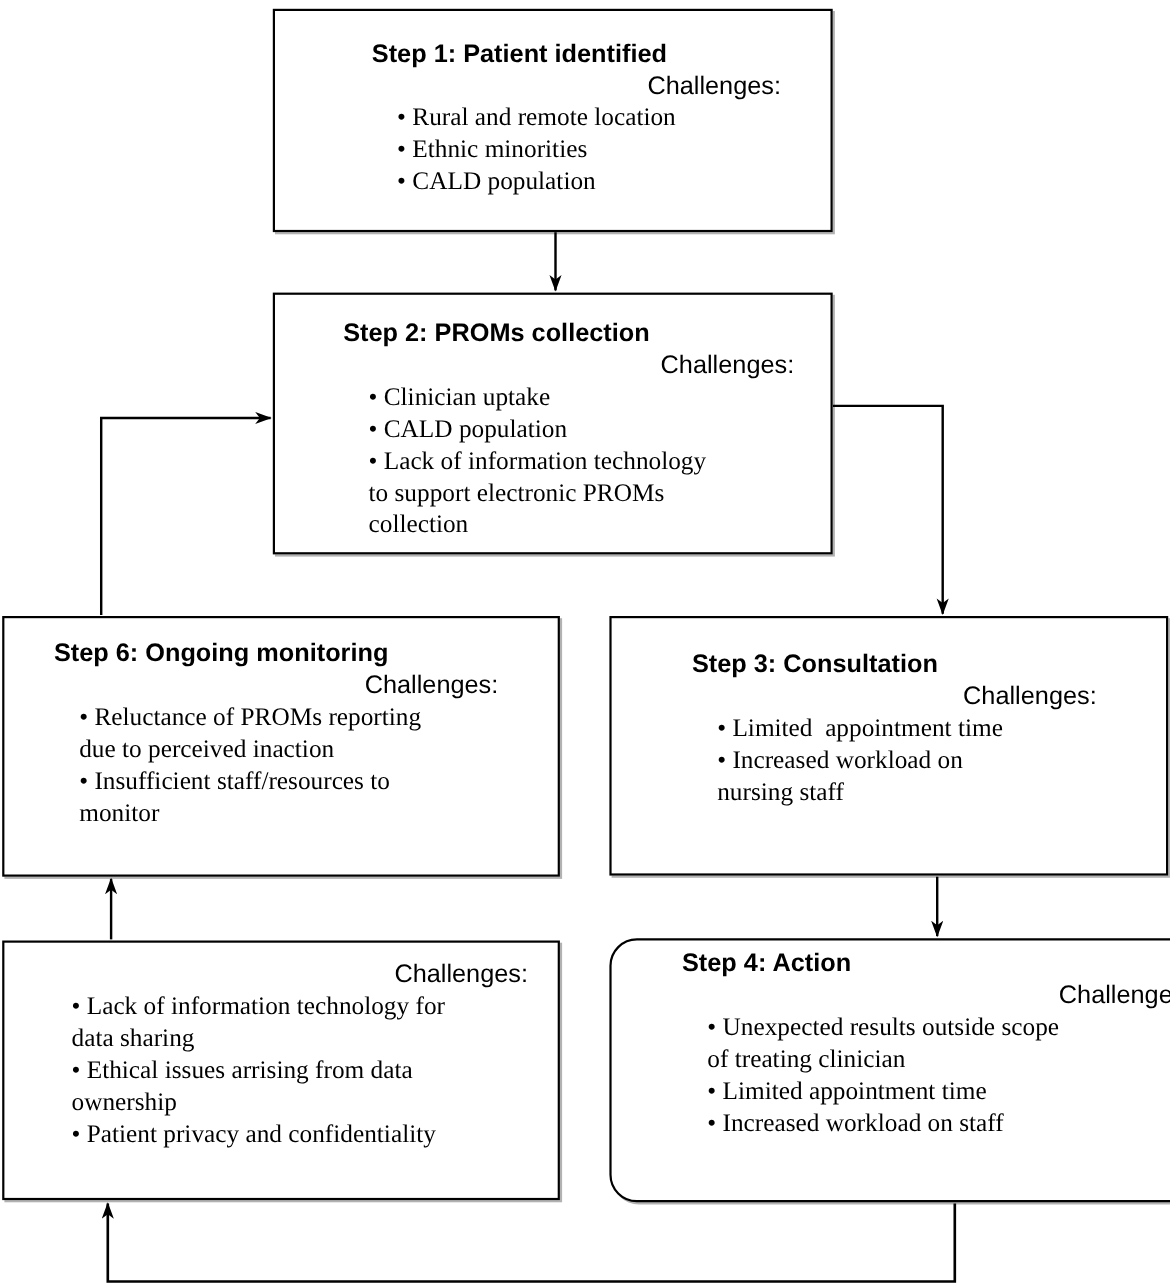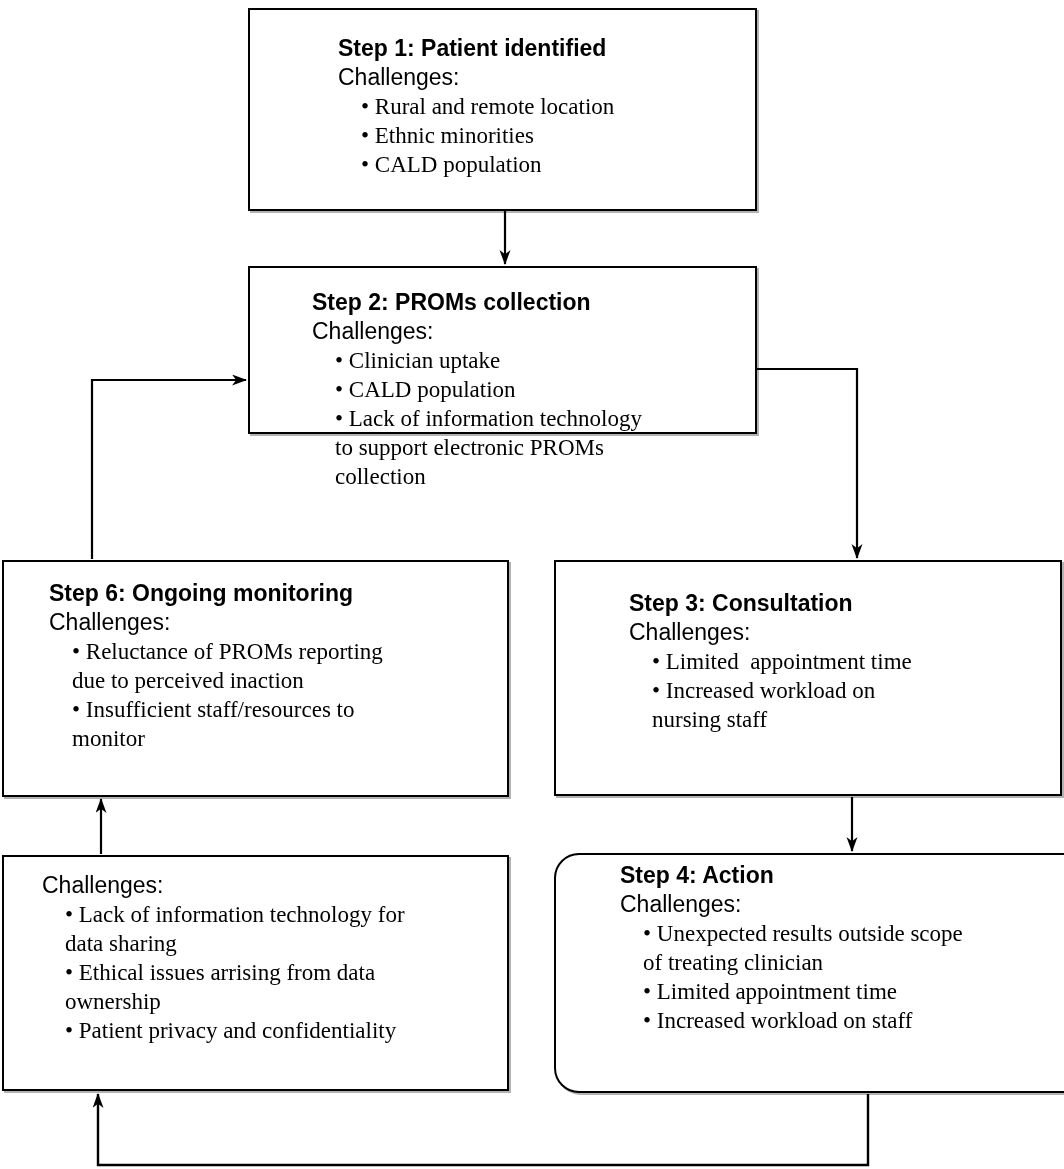--- a/index.html
+++ b/index.html
@@ -25,35 +25,35 @@
     border: 2.5px solid #000000;
     box-shadow: 2px 2px 0 rgba(0,0,0,0.30);
     font-size: 23px;
     line-height: 29px;
   }
   .box .title {
     font-weight: 700;
     text-align: left;
     white-space: pre-wrap;
   }
-  .box .challenges { white-space: pre-wrap; }
+  .box .challenges { white-space: pre-wrap; text-align: right; }
   .box ul.bullets {
     margin: 0;
     padding: 0;
     list-style: none;
     font-family: Liberation Serif, serif;
   }
   .box ul.bullets li {
     padding-left: 23px;
     white-space: pre-wrap;
   }
   .box ul.bullets li::before { content: "\2022\00a0"; }
 
   .box-step1 { left: 248px; top: 8px;   width: 509px; height: 203px; padding: 24px 45px 0 88px; }
-  .box-step2 { left: 248px; top: 266px; width: 509px; height: 168px; padding: 20px 33px 0 62px; }
+  .box-step2 { left: 248px; top: 266px; width: 509px; height: 238px; padding: 20px 33px 0 62px; }
   .box-step6 { left: 2px;   top: 560px; width: 507px; height: 237px; padding: 17px 54px 0 45px; }
   .box-step3 { left: 554px; top: 560px; width: 508px; height: 236px; padding: 27px 63px 0 73px; }
   .box-step5 { left: 2px;   top: 855px; width: 507px; height: 236px; padding: 14px 27px 0 38px; }
   .box-step4 { left: 554px; top: 853px; width: 560px; height: 240px; padding: 6px 28px 0 64px; border-radius: 25px; }
 </style>
 </head>
 <body>
 
 <div class="canvas">
 

